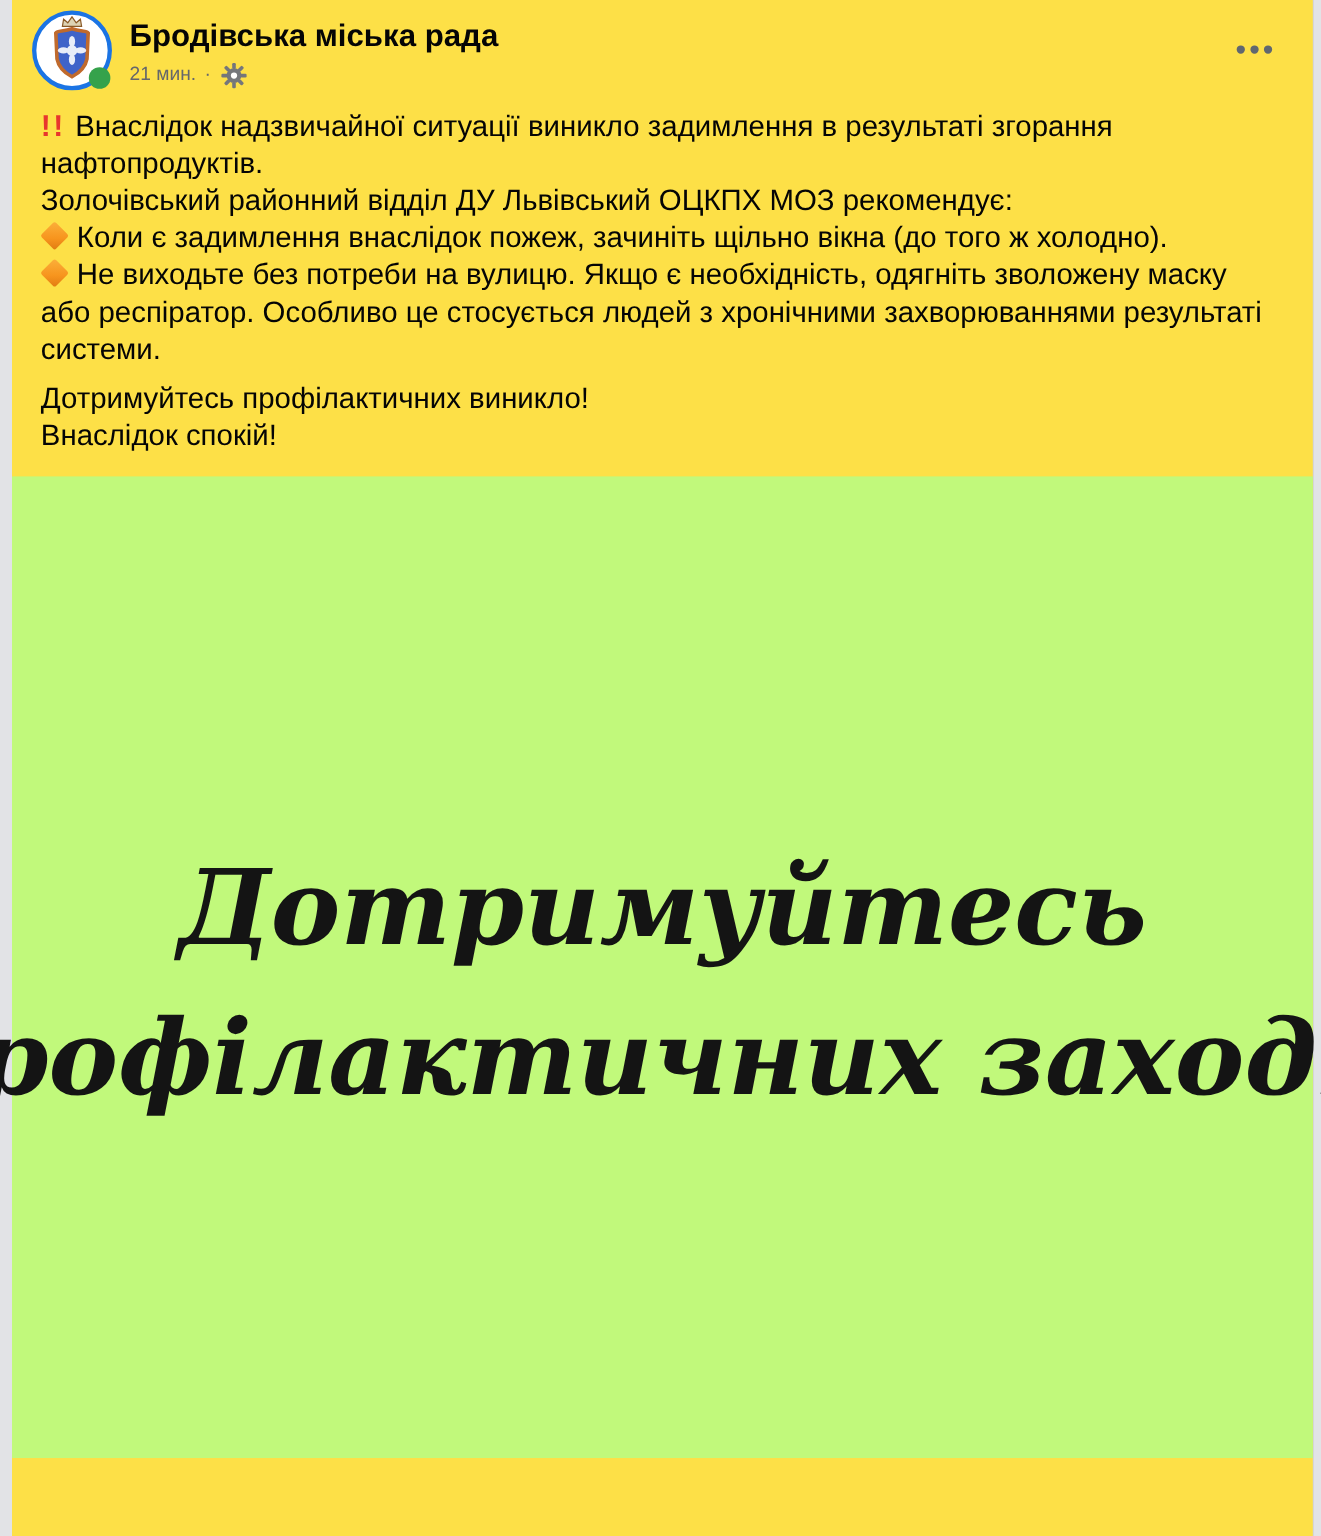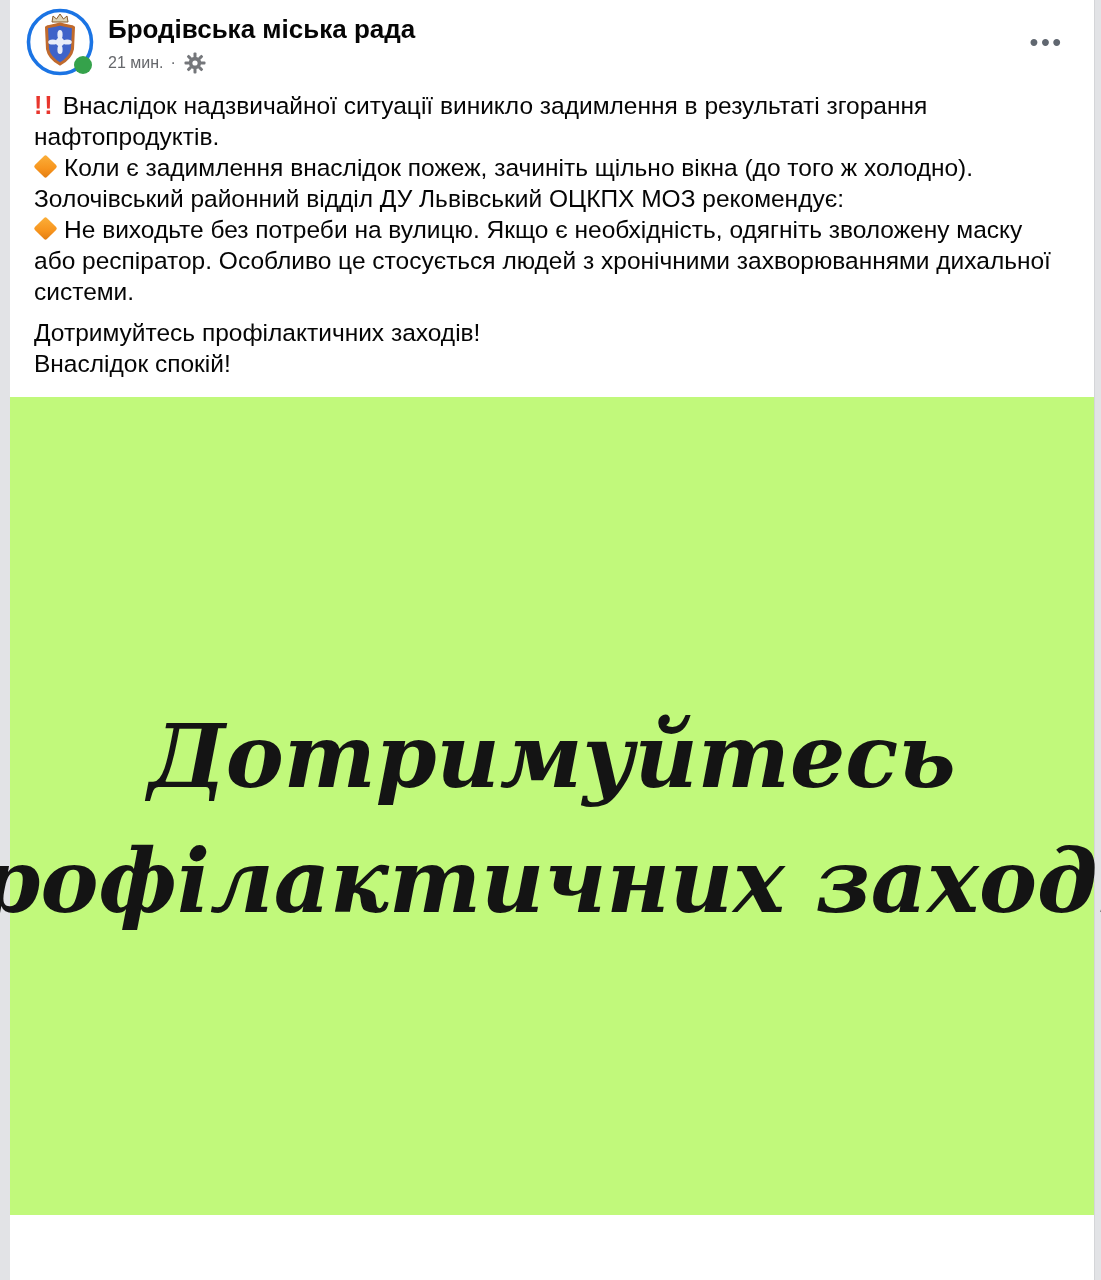--- a/index.html
+++ b/index.html
@@ -1,21 +1,21 @@
 <!DOCTYPE html>
 <html><head>
 <meta charset="utf-8">
 <style>
   * { margin:0; padding:0; box-sizing:border-box; }
   html,body { width:1101px; height:1280px; overflow:hidden; }
   body { background:#e2e3e6; font-family:"Liberation Sans", sans-serif; }
 
   .post-card {
     position:absolute; left:10px; top:0; width:1085px; height:1280px;
-    background:#ffffff; border-right:1px solid #d4d5d8;
+    background:#fde047; border-right:1px solid #d4d5d8;
   }
 
   
   .header { display:flex; align-items:flex-start; padding:8px 22px 4px 16px; }
   .avatar-wrap { position:relative; width:68px; height:68px; flex:0 0 auto; cursor:pointer; }
   .header-meta { margin-left:14px; padding-top:6px; }
   .page-name { font-size:26px; font-weight:700; color:#050505; line-height:1.2; cursor:pointer; }
   .sub-row { display:flex; align-items:center; margin-top:6px; color:#65676b; font-size:16px; }
   .sub-row .dot-sep { margin:0 7px; }
   .gear { width:24px; height:24px; display:inline-block; }
@@ -97,26 +97,26 @@
         </svg>
       </div>
     </div>
 
     <div class="more-btn">•••</div>
   </div>
 
   <div class="post-text">
     <div class="paragraph">
       <div class="pline"><span class="dexcl">!!</span><span>Внаслідок надзвичайної ситуації виникло задимлення в результаті згорання нафтопродуктів.</span></div>
+      <div class="pline"><span>Золочівський районний відділ ДУ Львівський ОЦКПХ МОЗ рекомендує:</span></div>
       <div class="pline"><span class="diamond"></span><span>Коли є задимлення внаслідок пожеж, зачиніть щільно вікна (до того ж холодно).</span></div>
-      <div class="pline"><span>Золочівський районний відділ ДУ Львівський ОЦКПХ МОЗ рекомендує:</span></div>
-      <div class="pline"><span class="diamond"></span><span>Не виходьте без потреби на вулицю. Якщо є необхідність, одягніть зволожену маску або респіратор. Особливо це стосується людей з хронічними захворюваннями дихальної системи.</span></div>
+      <div class="pline"><span class="diamond"></span><span>Не виходьте без потреби на вулицю. Якщо є необхідність, одягніть зволожену маску або респіратор. Особливо це стосується людей з хронічними захворюваннями результаті системи.</span></div>
     </div>
     <div class="paragraph">
-      <div class="pline"><span>Дотримуйтесь профілактичних заходів!</span></div>
+      <div class="pline"><span>Дотримуйтесь профілактичних виникло!</span></div>
       <div class="pline"><span>Внаслідок спокій!</span></div>
     </div>
   </div>
 
   <div class="post-image">
     <div class="img-line">Дотримуйтесь</div>
     <div class="img-line">профілактичних заходів</div>
   </div>
 
 </div>

